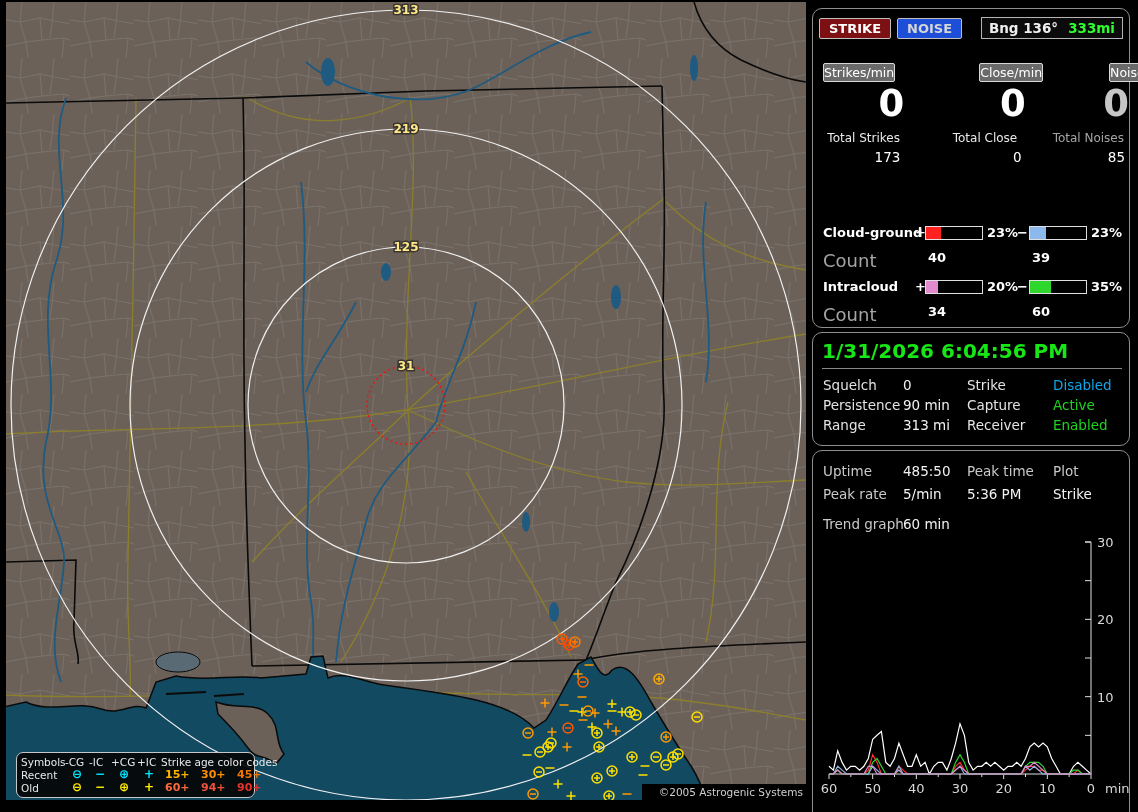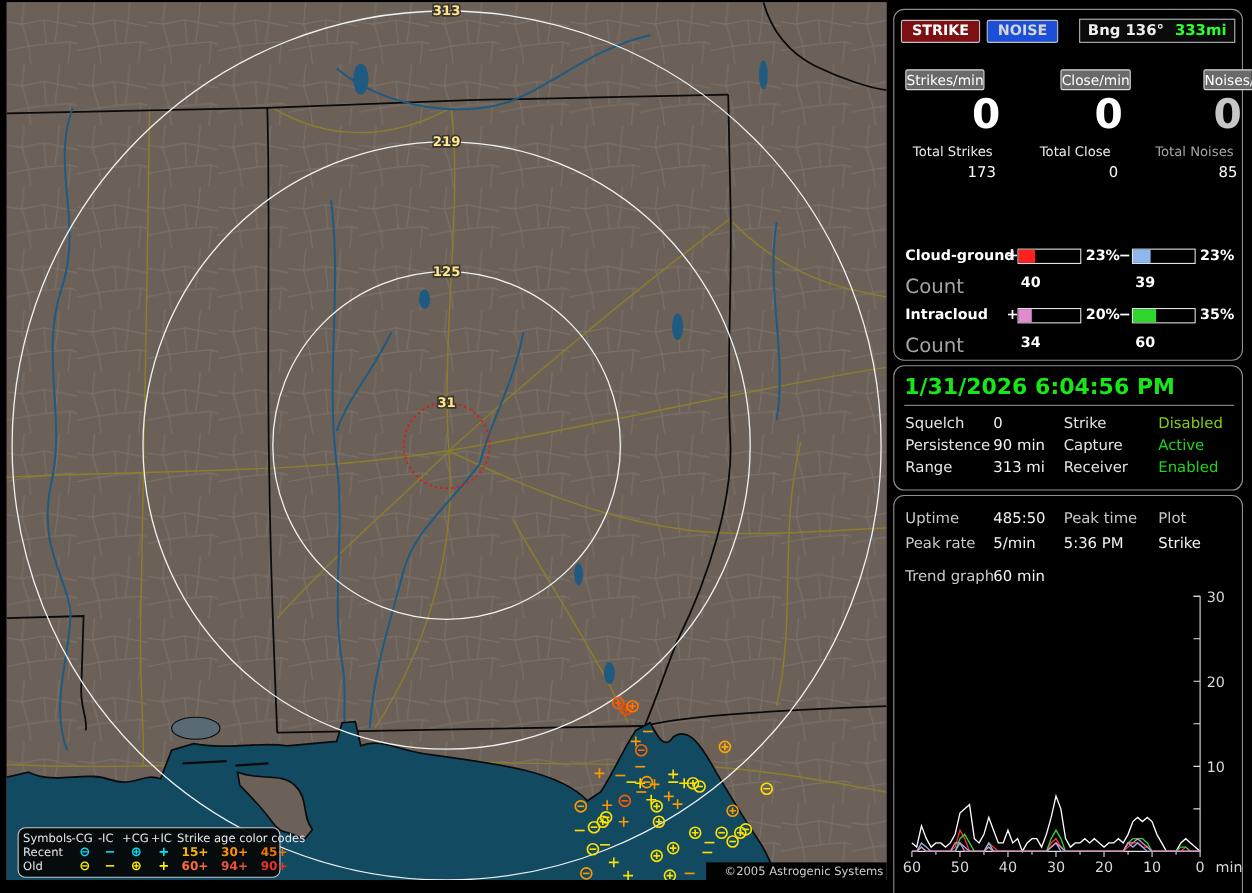--- a/index.html
+++ b/index.html
@@ -26,21 +26,21 @@
   #box3{top:450px;height:392px;}
   .btnrow{position:absolute;left:0;top:8px;width:100%;display:flex;align-items:center;padding:0 6px;box-sizing:border-box;}
   .btn{font-size:13px;font-weight:bold;padding:2px 9px;border:1px solid #c0c0c0;border-radius:2px;}
   #strikeBtn{background:#7d1012;color:#fff;margin-right:6px;}
   #noiseBtn{background:#1d4ed8;color:#d6d6d6;}
   #bngBox{margin-left:auto;background:#0b0b0b;border:1px solid #b5b5b5;padding:2px 7px;
           font-size:13.5px;font-weight:bold;display:flex;gap:10px;}
   #bngBox .rng{color:#2dff2d;}
   .col3{position:absolute;left:0;width:100%;display:flex;}
   .c3{width:88px;text-align:center;}
-  .c3:nth-child(1){margin-left:10px;} .c3:nth-child(2){margin-left:25px;} .c3:nth-child(3){margin-left:22px;}
+  .c3:nth-child(1){margin-left:10px;} .c3:nth-child(2){margin-left:40px;} .c3:nth-child(3){margin-left:22px;}
   .ratebtn{background:#6a6a6a;color:#fff;font-size:12.5px;border:1px solid #d8d8d8;border-radius:2px;padding:1px 0;}
   .bigzero{font-size:37px;font-weight:bold;color:#fff;text-align:right;line-height:38px;}
   .bigzero.dim{color:#c6c6c6;}
   .totlab{font-size:12px;color:#eaeaea;} .totlab.dim{color:#a5a5a5;}
   .totval{font-size:13.5px;color:#fff;text-align:right;padding-right:4px;}
   #distTitle{position:absolute;left:9px;top:195px;width:300px;font-size:13px;color:#b9b9b9;
              border-bottom:1px solid #8f8f8f;padding-bottom:3px;}
   .distrow{position:absolute;left:0;width:100%;height:15px;font-size:13px;}
   .distrow .dlab{position:absolute;left:10px;font-weight:bold;color:#fff;}
   .distrow .sgn{position:absolute;font-weight:bold;color:#fff;}
@@ -413,21 +413,21 @@
     <span class="cnt" style="left:219px;">60</span>
   </div>
 </div>
 
 <div id="box2" class="pbox">
   <div id="dateLine" style="color: rgb(23, 230, 23);">1/31/2026 6:04:56 PM</div>
   <div class="grid4" style="top:44px;">
     <span class="g-lab">Squelch</span>
     <span class="g-val">0</span>
     <span class="g-lab2">Strike</span>
-    <span class="g-val2" style="color: #84cc16;">Disabled</span>
+    <span class="g-val2" style="color: #0ea5e9;">Disabled</span>
   </div>
   <div class="grid4" style="top:64px;">
     <span class="g-lab">Persistence</span>
     <span class="g-val">90 min</span>
     <span class="g-lab2">Capture</span>
     <span class="g-val2" style="color: rgb(30, 212, 30);">Active</span>
   </div>
   <div class="grid4" style="top:84px;">
     <span class="g-lab">Range</span>
     <span class="g-val">313 mi</span>

